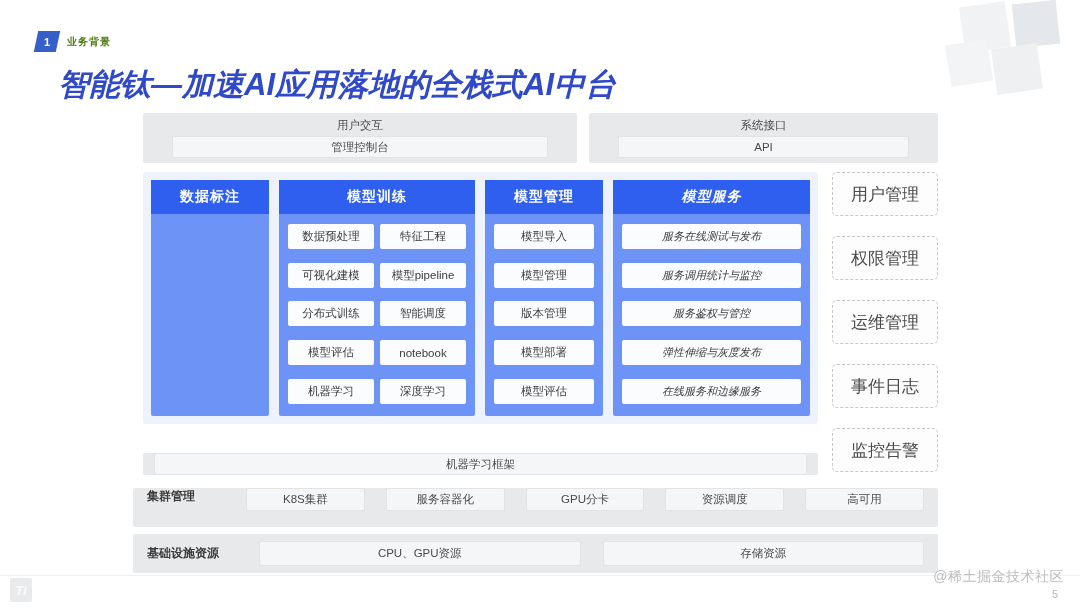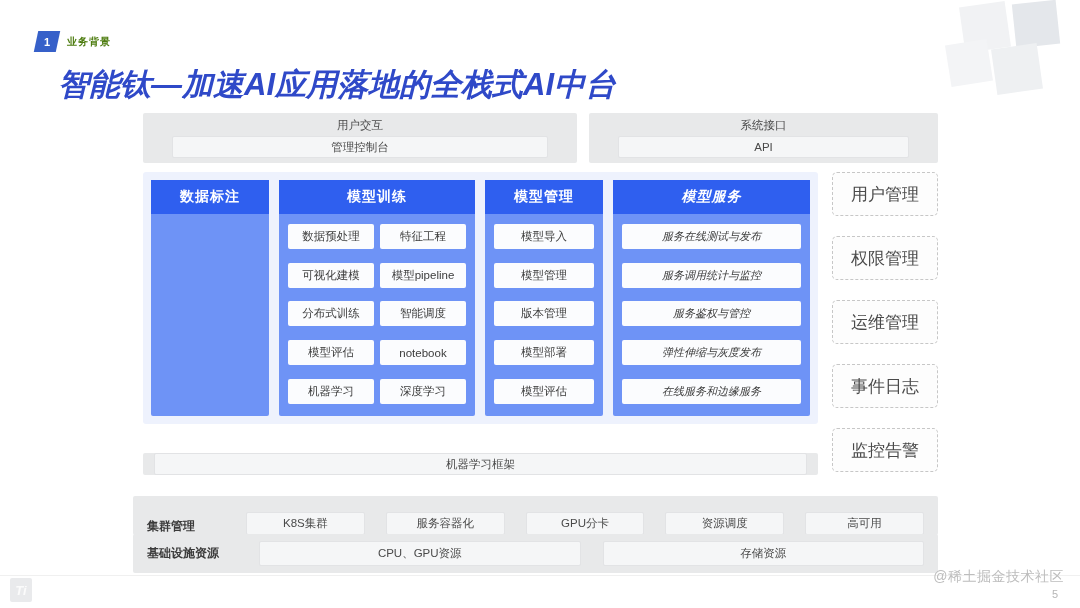--- a/index.html
+++ b/index.html
@@ -83,21 +83,21 @@
     font-size:17px;color:#4a4a4a;
   }
 
   
   .fwrow{position:absolute;left:143px;top:453px;width:675px;height:22px;}
   .fwrow .band{width:100%;height:100%;display:flex;align-items:center;gap:22px;padding:0 11px;box-sizing:border-box;}
   .fwrow .chip{flex:1;height:20px;}
 
   
   .clusterrow{position:absolute;left:133px;top:488px;width:805px;height:39px;}
-  .clusterrow .band{width:100%;height:100%;display:flex;align-items:flex-end;padding:0 14px;box-sizing:border-box;gap:21px;margin-top:8px;}
+  .clusterrow .band{width:100%;height:100%;display:flex;align-items:flex-start;padding:0 14px;box-sizing:border-box;gap:21px;}
   .clusterrow .band-label{flex:0 0 78px;}
   .clusterrow .chip{flex:1;height:21px;}
 
   
   .infrarow{position:absolute;left:133px;top:534px;width:805px;height:39px;}
   .infrarow .band{width:100%;height:100%;display:flex;align-items:center;padding:0 14px;box-sizing:border-box;gap:22px;}
   .infrarow .band-label{flex:0 0 90px;}
   .infrarow .chip{flex:1;height:23px;}
 
   

